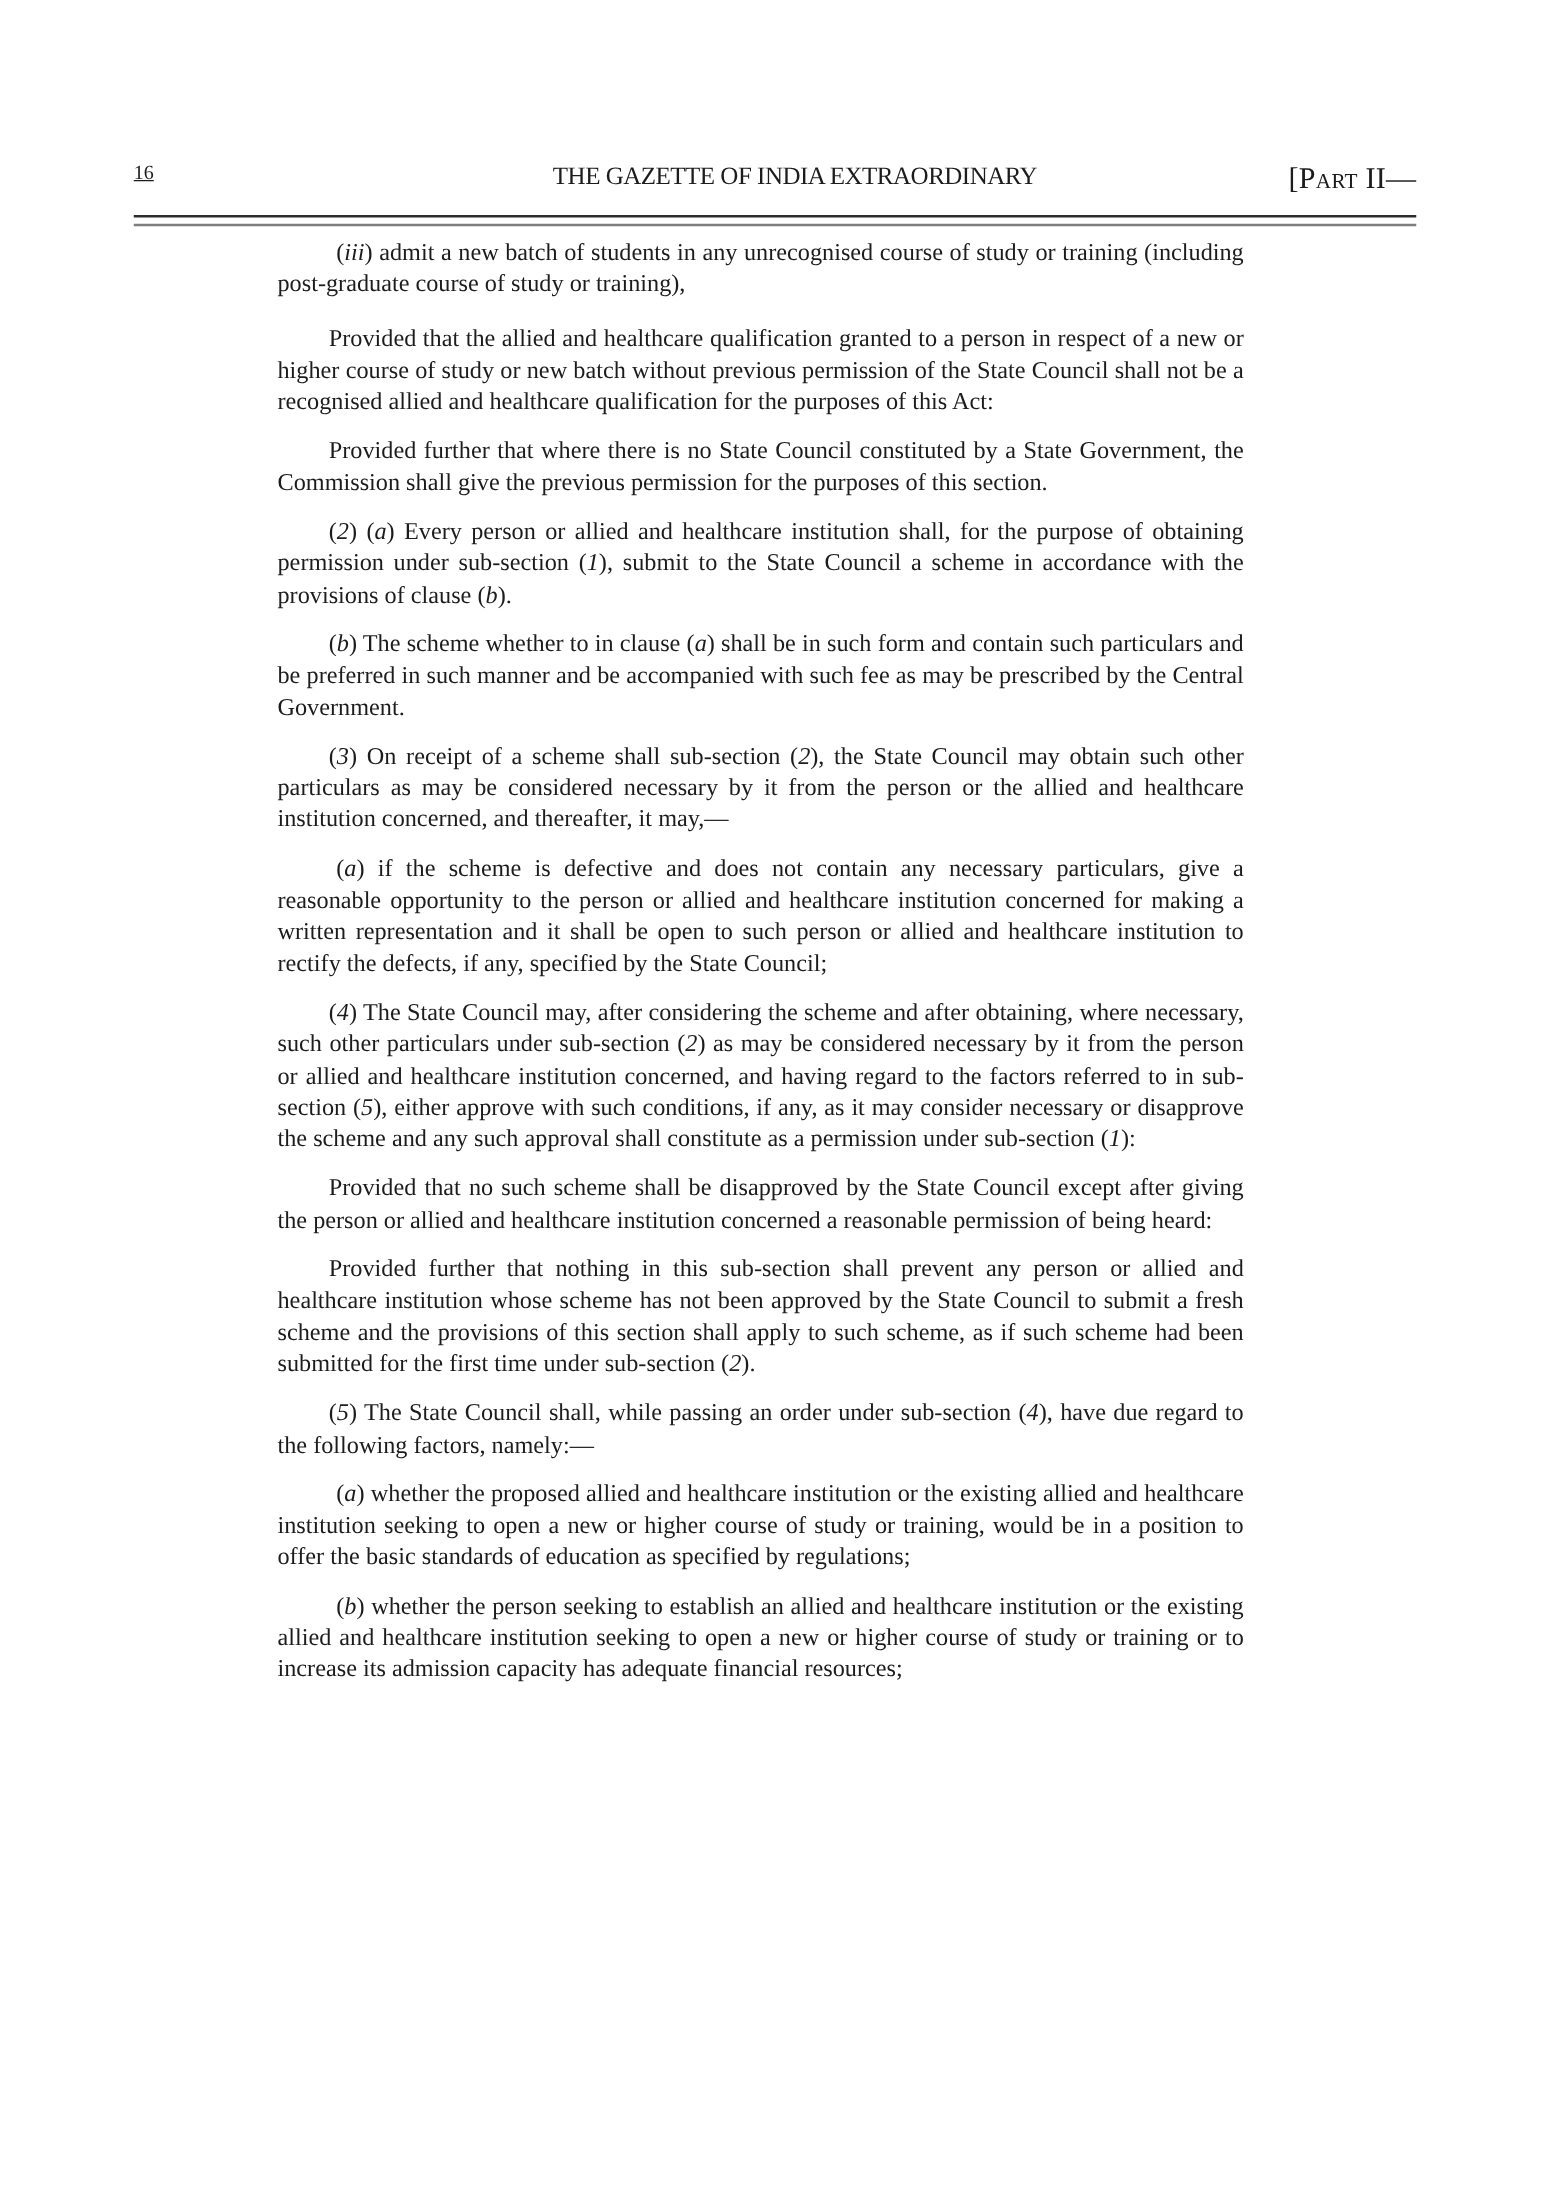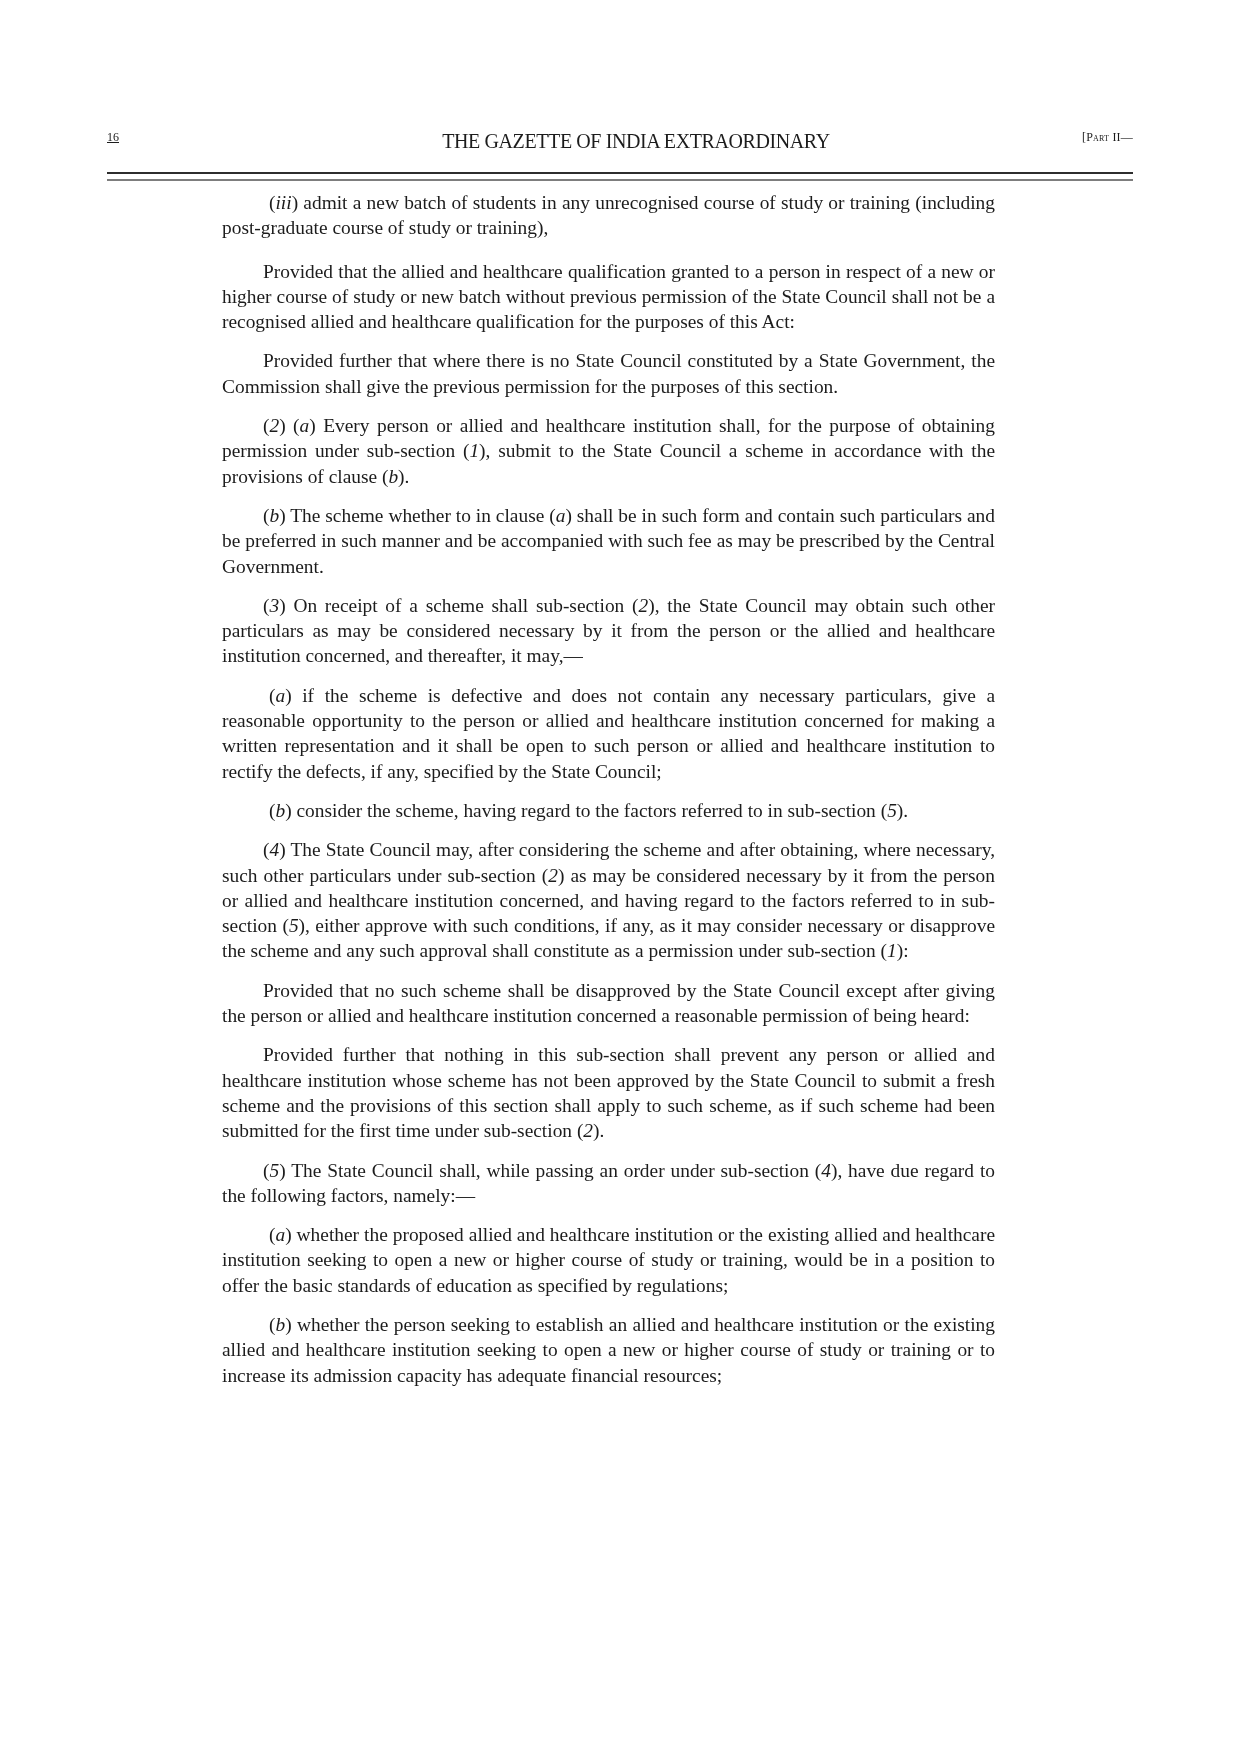--- a/index.html
+++ b/index.html
@@ -19,37 +19,37 @@
     position: absolute;
     top: 130px;
     left: 107px;
     width: 1026px;
     height: 28px;
   }
   .page-number {
     position: absolute;
     left: 0;
     top: 0;
-    font-size: 12px;
+    font-size: 16px;
     text-decoration: underline;
   }
   .header-title {
     position: absolute;
     left: 16px;
     top: 0;
     width: 100%;
     text-align: center;
     font-size: 20px;
     letter-spacing: -0.4px;
   }
   .header-part {
     position: absolute;
     right: 0;
     top: 0;
-    font-size: 12px;
+    font-size: 24px;
     font-variant: small-caps;
     letter-spacing: 0.2px;
   }
   .double-rule {
     position: absolute;
     top: 172px;
     left: 107px;
     width: 1026px;
     height: 5px;
     border-top: 2px solid #2d2d2d;
@@ -103,20 +103,19 @@
 <div class="double-rule"></div>
 
 <main class="doc">
   <p class="subclause"><span>(</span><i>iii</i><span>) admit a new batch of students in any unrecognised course of study or training (including post-graduate course of study or training),</span></p>
   <p class="indent"><span>Provided that the allied and healthcare qualification granted to a person in respect of a new or higher course of study or new batch without previous permission of the State Council shall not be a recognised allied and healthcare qualification for the purposes of this Act:</span></p>
   <p class="indent"><span>Provided further that where there is no State Council constituted by a State Government, the Commission shall give the previous permission for the purposes of this section.</span></p>
   <p class="indent"><span>(</span><i>2</i><span>) (</span><i>a</i><span>) Every person or allied and healthcare institution shall, for the purpose of obtaining permission under sub-section (</span><i>1</i><span>), submit to the State Council a scheme in accordance with the provisions of clause (</span><i>b</i><span>).</span></p>
   <p class="indent"><span>(</span><i>b</i><span>) The scheme whether to in clause (</span><i>a</i><span>) shall be in such form and contain such particulars and be preferred in such manner and be accompanied with such fee as may be prescribed by the Central Government.</span></p>
   <p class="indent"><span>(</span><i>3</i><span>) On receipt of a scheme shall sub-section (</span><i>2</i><span>), the State Council may obtain such other particulars as may be considered necessary by it from the person or the allied and healthcare institution concerned, and thereafter, it may,—</span></p>
   <p class="item"><span>(</span><i>a</i><span>) if the scheme is defective and does not contain any necessary particulars, give a reasonable opportunity to the person or allied and healthcare institution concerned for making a written representation and it shall be open to such person or allied and healthcare institution to rectify the defects, if any, specified by the State Council;</span></p>
-  <p class="item"><span>(</span><i>b</i><span>) consider the scheme, having regard to the factors referred to in sub-section (</span><i>5</i><span>).</span></p>
   <p class="indent"><span>(</span><i>4</i><span>) The State Council may, after considering the scheme and after obtaining, where necessary, such other particulars under sub-section (</span><i>2</i><span>) as may be considered necessary by it from the person or allied and healthcare institution concerned, and having regard to the factors referred to in sub-section (</span><i>5</i><span>), either approve with such conditions, if any, as it may consider necessary or disapprove the scheme and any such approval shall constitute as a permission under sub-section (</span><i>1</i><span>):</span></p>
   <p class="indent"><span>Provided that no such scheme shall be disapproved by the State Council except after giving the person or allied and healthcare institution concerned a reasonable permission of being heard:</span></p>
   <p class="indent"><span>Provided further that nothing in this sub-section shall prevent any person or allied and healthcare institution whose scheme has not been approved by the State Council to submit a fresh scheme and the provisions of this section shall apply to such scheme, as if such scheme had been submitted for the first time under sub-section (</span><i>2</i><span>).</span></p>
   <p class="indent"><span>(</span><i>5</i><span>) The State Council shall, while passing an order under sub-section (</span><i>4</i><span>), have due regard to the following factors, namely:—</span></p>
   <p class="item"><span>(</span><i>a</i><span>) whether the proposed allied and healthcare institution or the existing allied and healthcare institution seeking to open a new or higher course of study or training, would be in a position to offer the basic standards of education as specified by regulations;</span></p>
   <p class="item"><span>(</span><i>b</i><span>) whether the person seeking to establish an allied and healthcare institution or the existing allied and healthcare institution seeking to open a new or higher course of study or training or to increase its admission capacity has adequate financial resources;</span></p>
 </main>
 
 </body></html>

